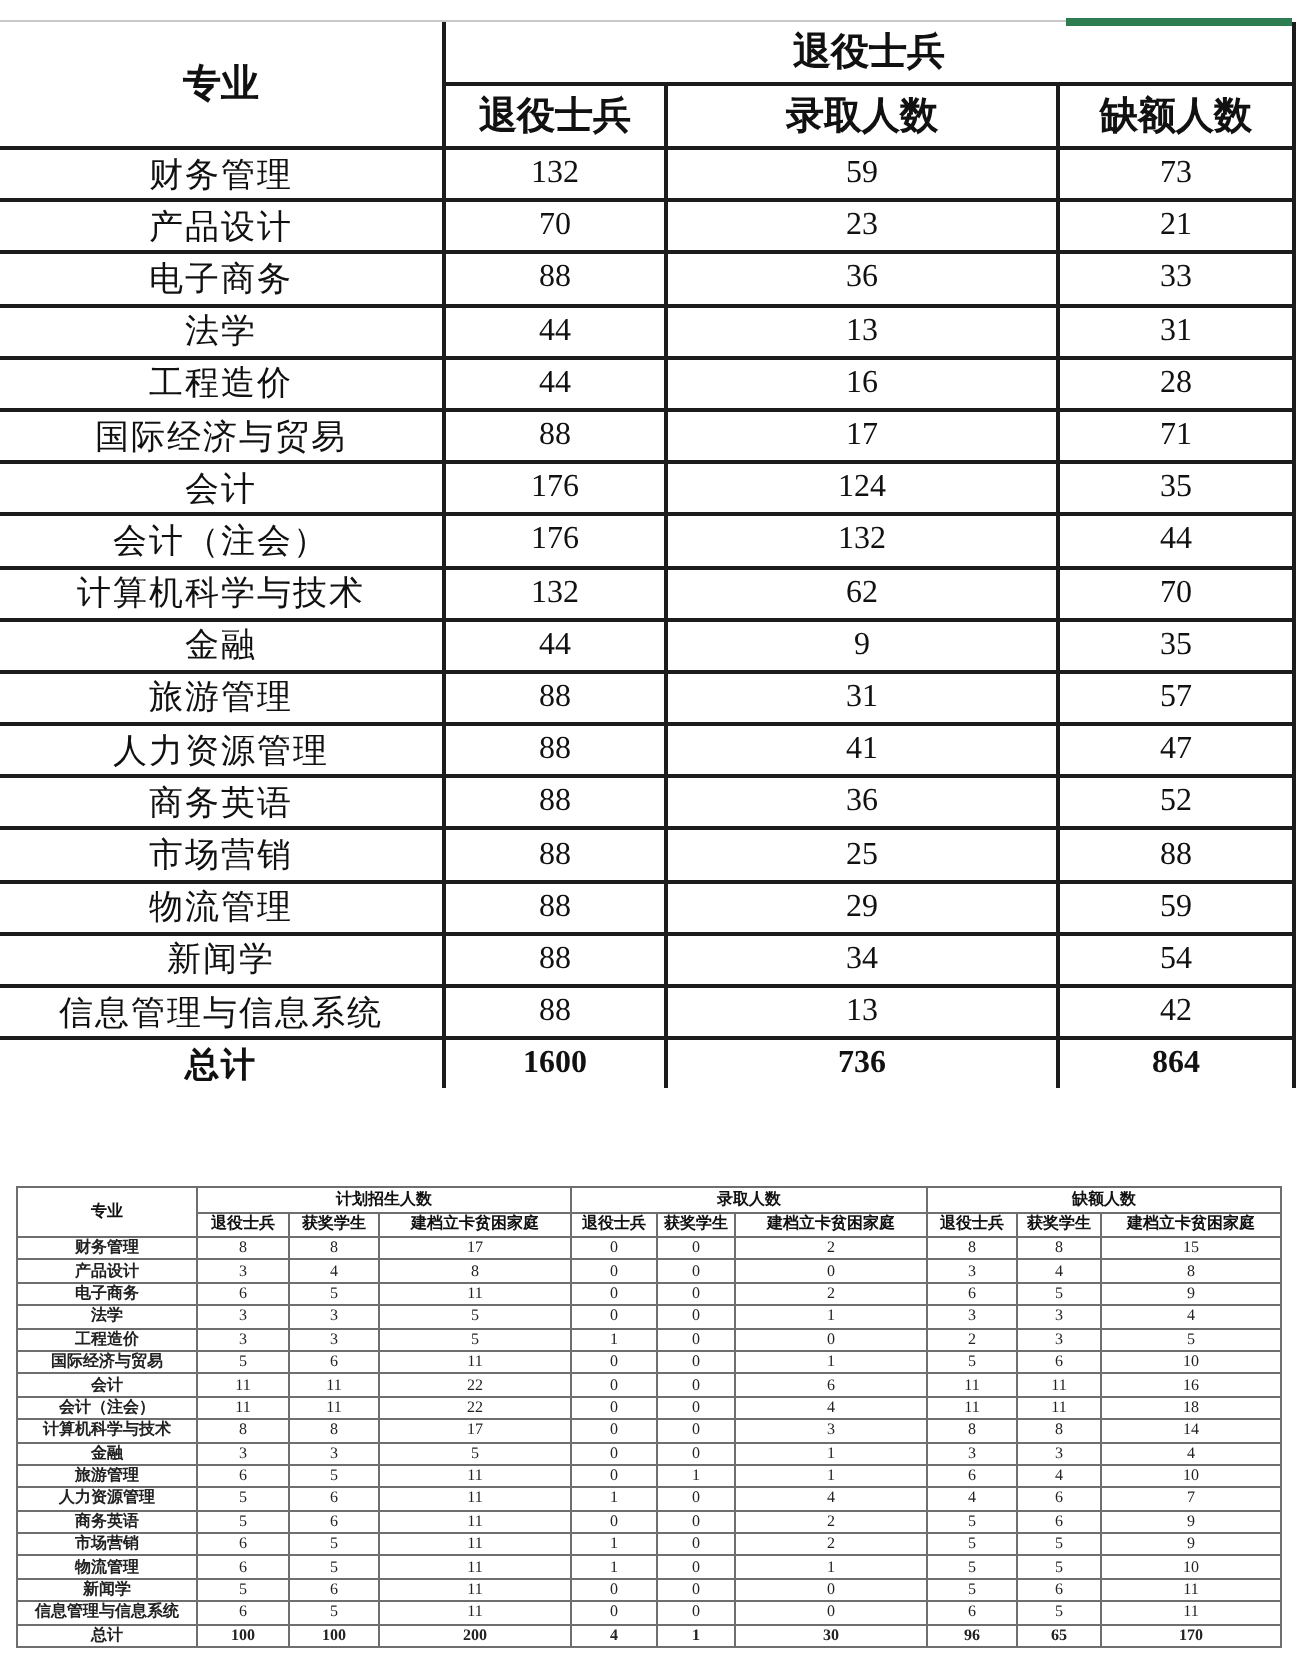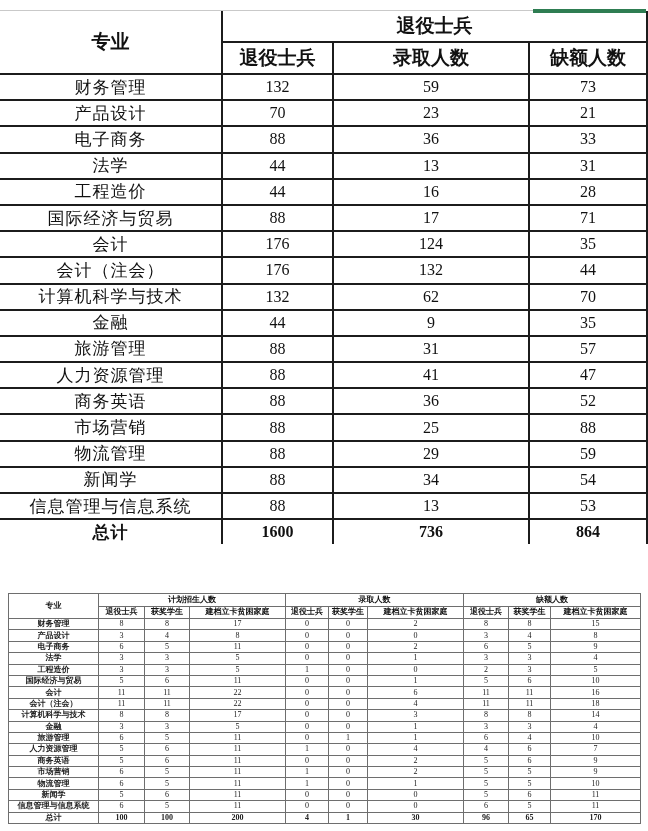--- a/index.html
+++ b/index.html
@@ -175,21 +175,21 @@
       <tr>
         <td>新闻学</td>
         <td>88</td>
         <td>34</td>
         <td>54</td>
       </tr>
       <tr>
         <td>信息管理与信息系统</td>
         <td>88</td>
         <td>13</td>
-        <td>53</td>
+        <td>42</td>
       </tr>
       <tr>
         <td>总计</td>
         <td>1600</td>
         <td>736</td>
         <td>864</td>
       </tr>
     </tbody>
 </table>
 

